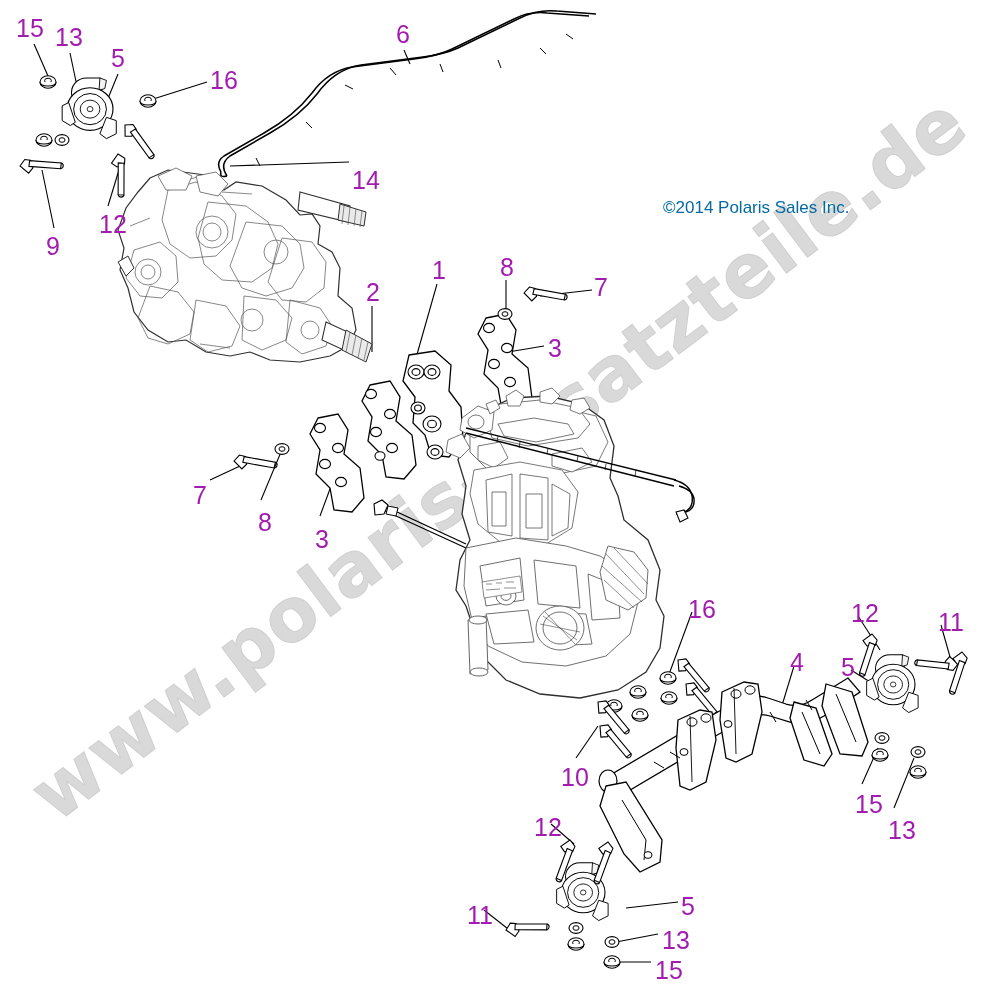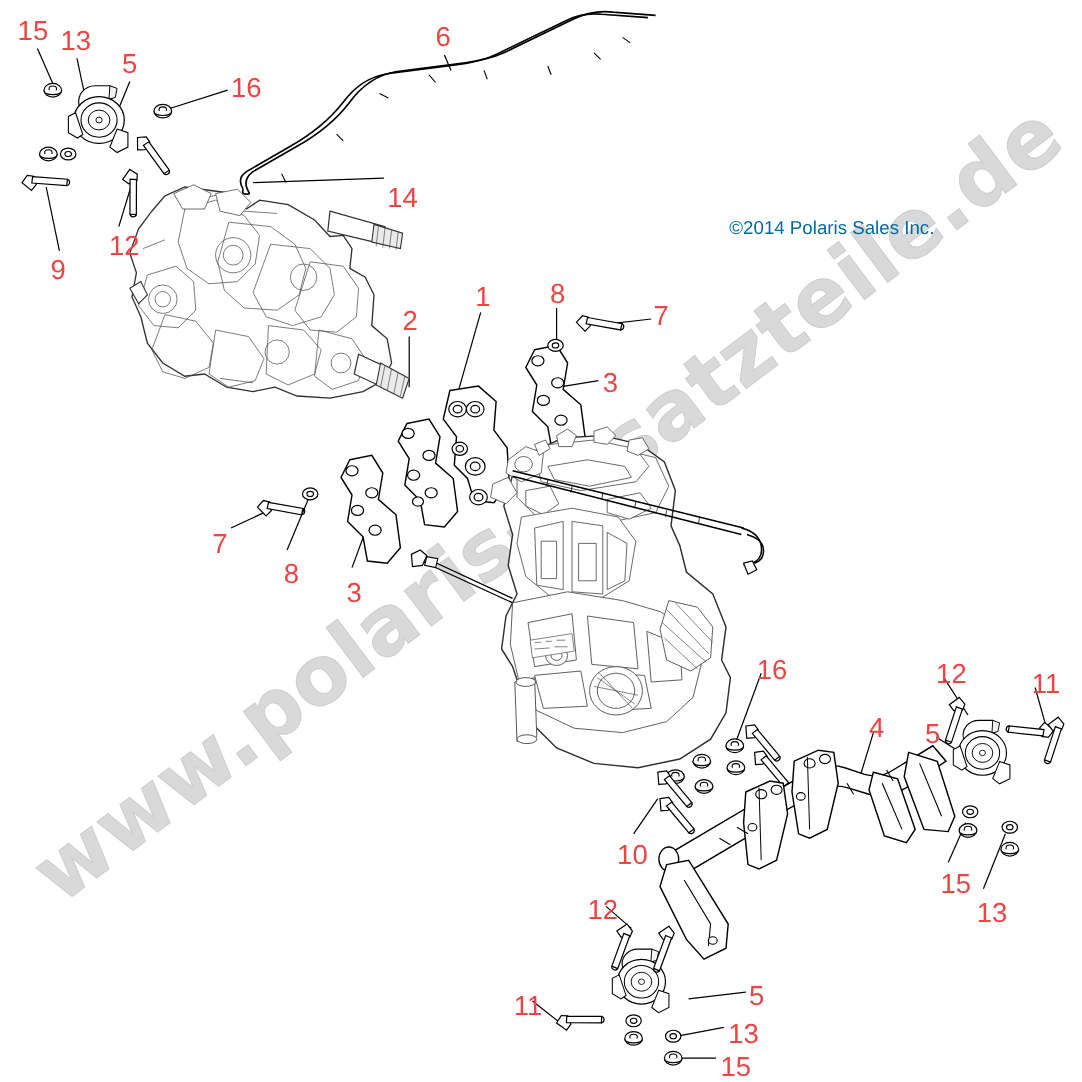--- a/index.html
+++ b/index.html
@@ -38,21 +38,21 @@
   }
 
   
   #art{position:absolute;left:0;top:0;width:984px;height:984px;z-index:7;}
   #art svg{display:block;}
 
   
   .callout{
     position:absolute;z-index:12;
     font-family:"Liberation Sans","DejaVu Sans",sans-serif;
-    font-size:25px;line-height:1;color:#ef4444;
+    font-size:25px;line-height:1;color:#a21caf;
     white-space:nowrap;
     -webkit-user-select:none;user-select:none;
   }
 </style>
 </head>
 <body>
 
 <div id="sheet">
 
   <div id="watermark">

